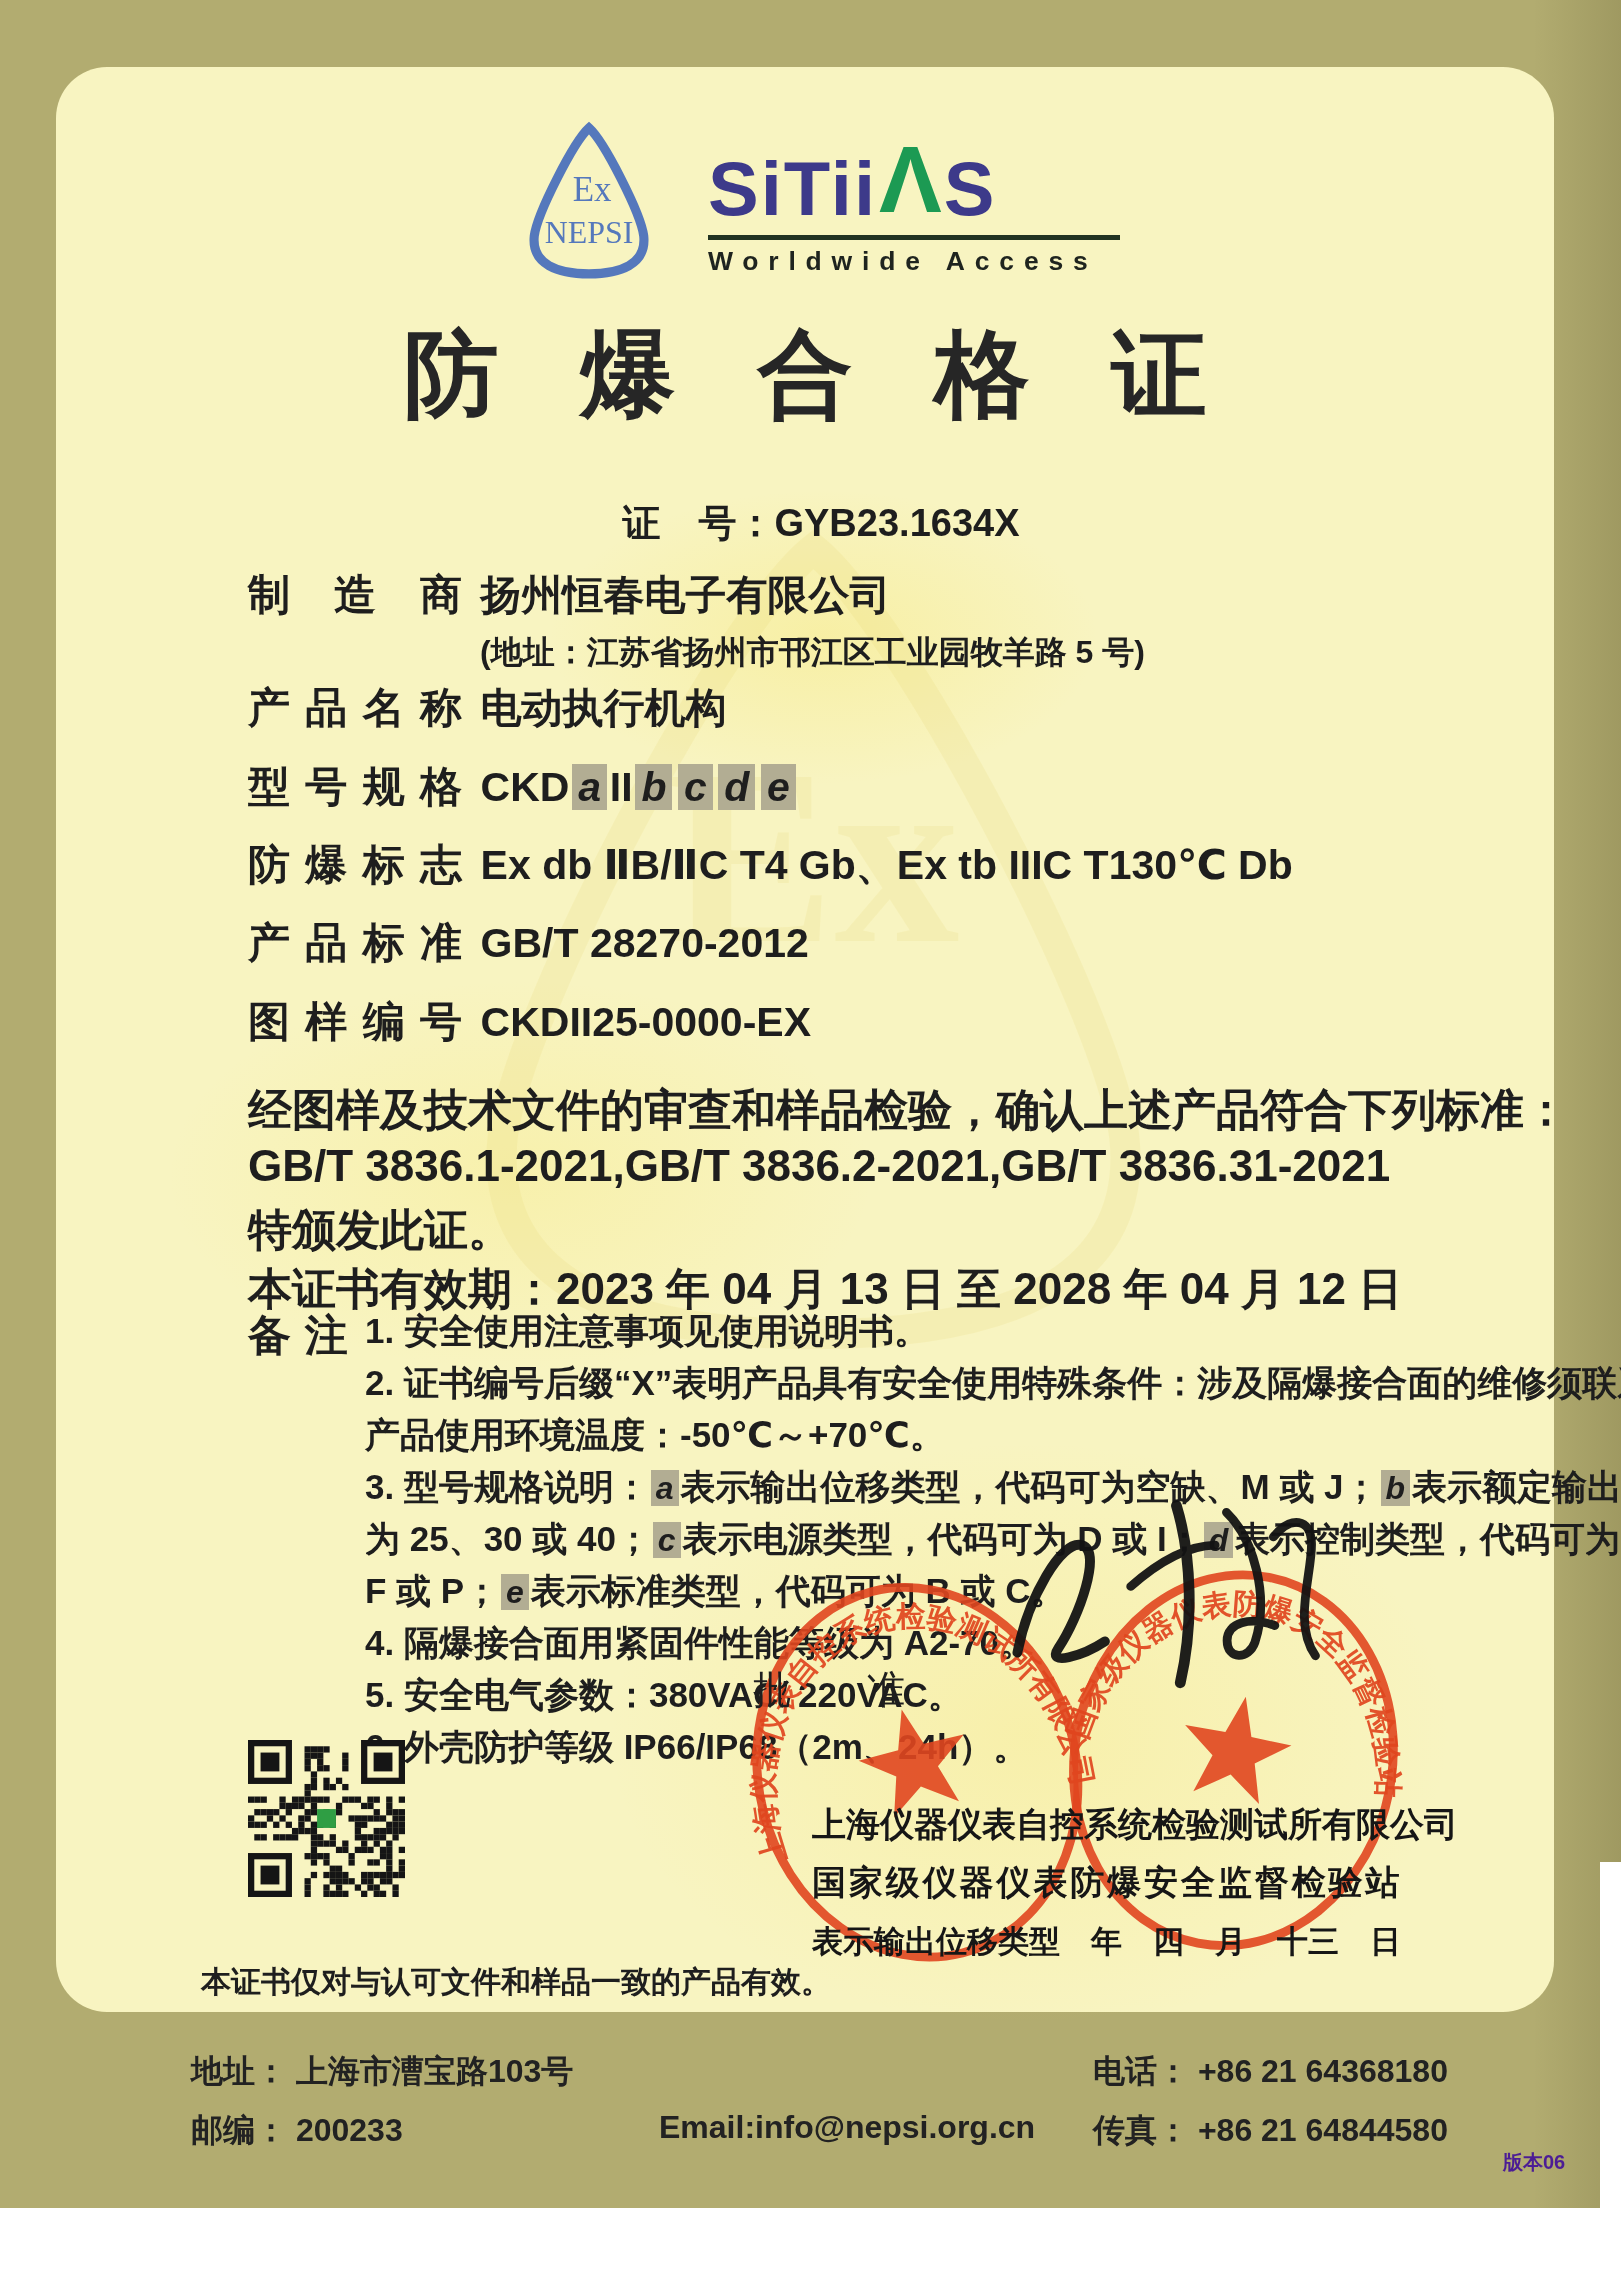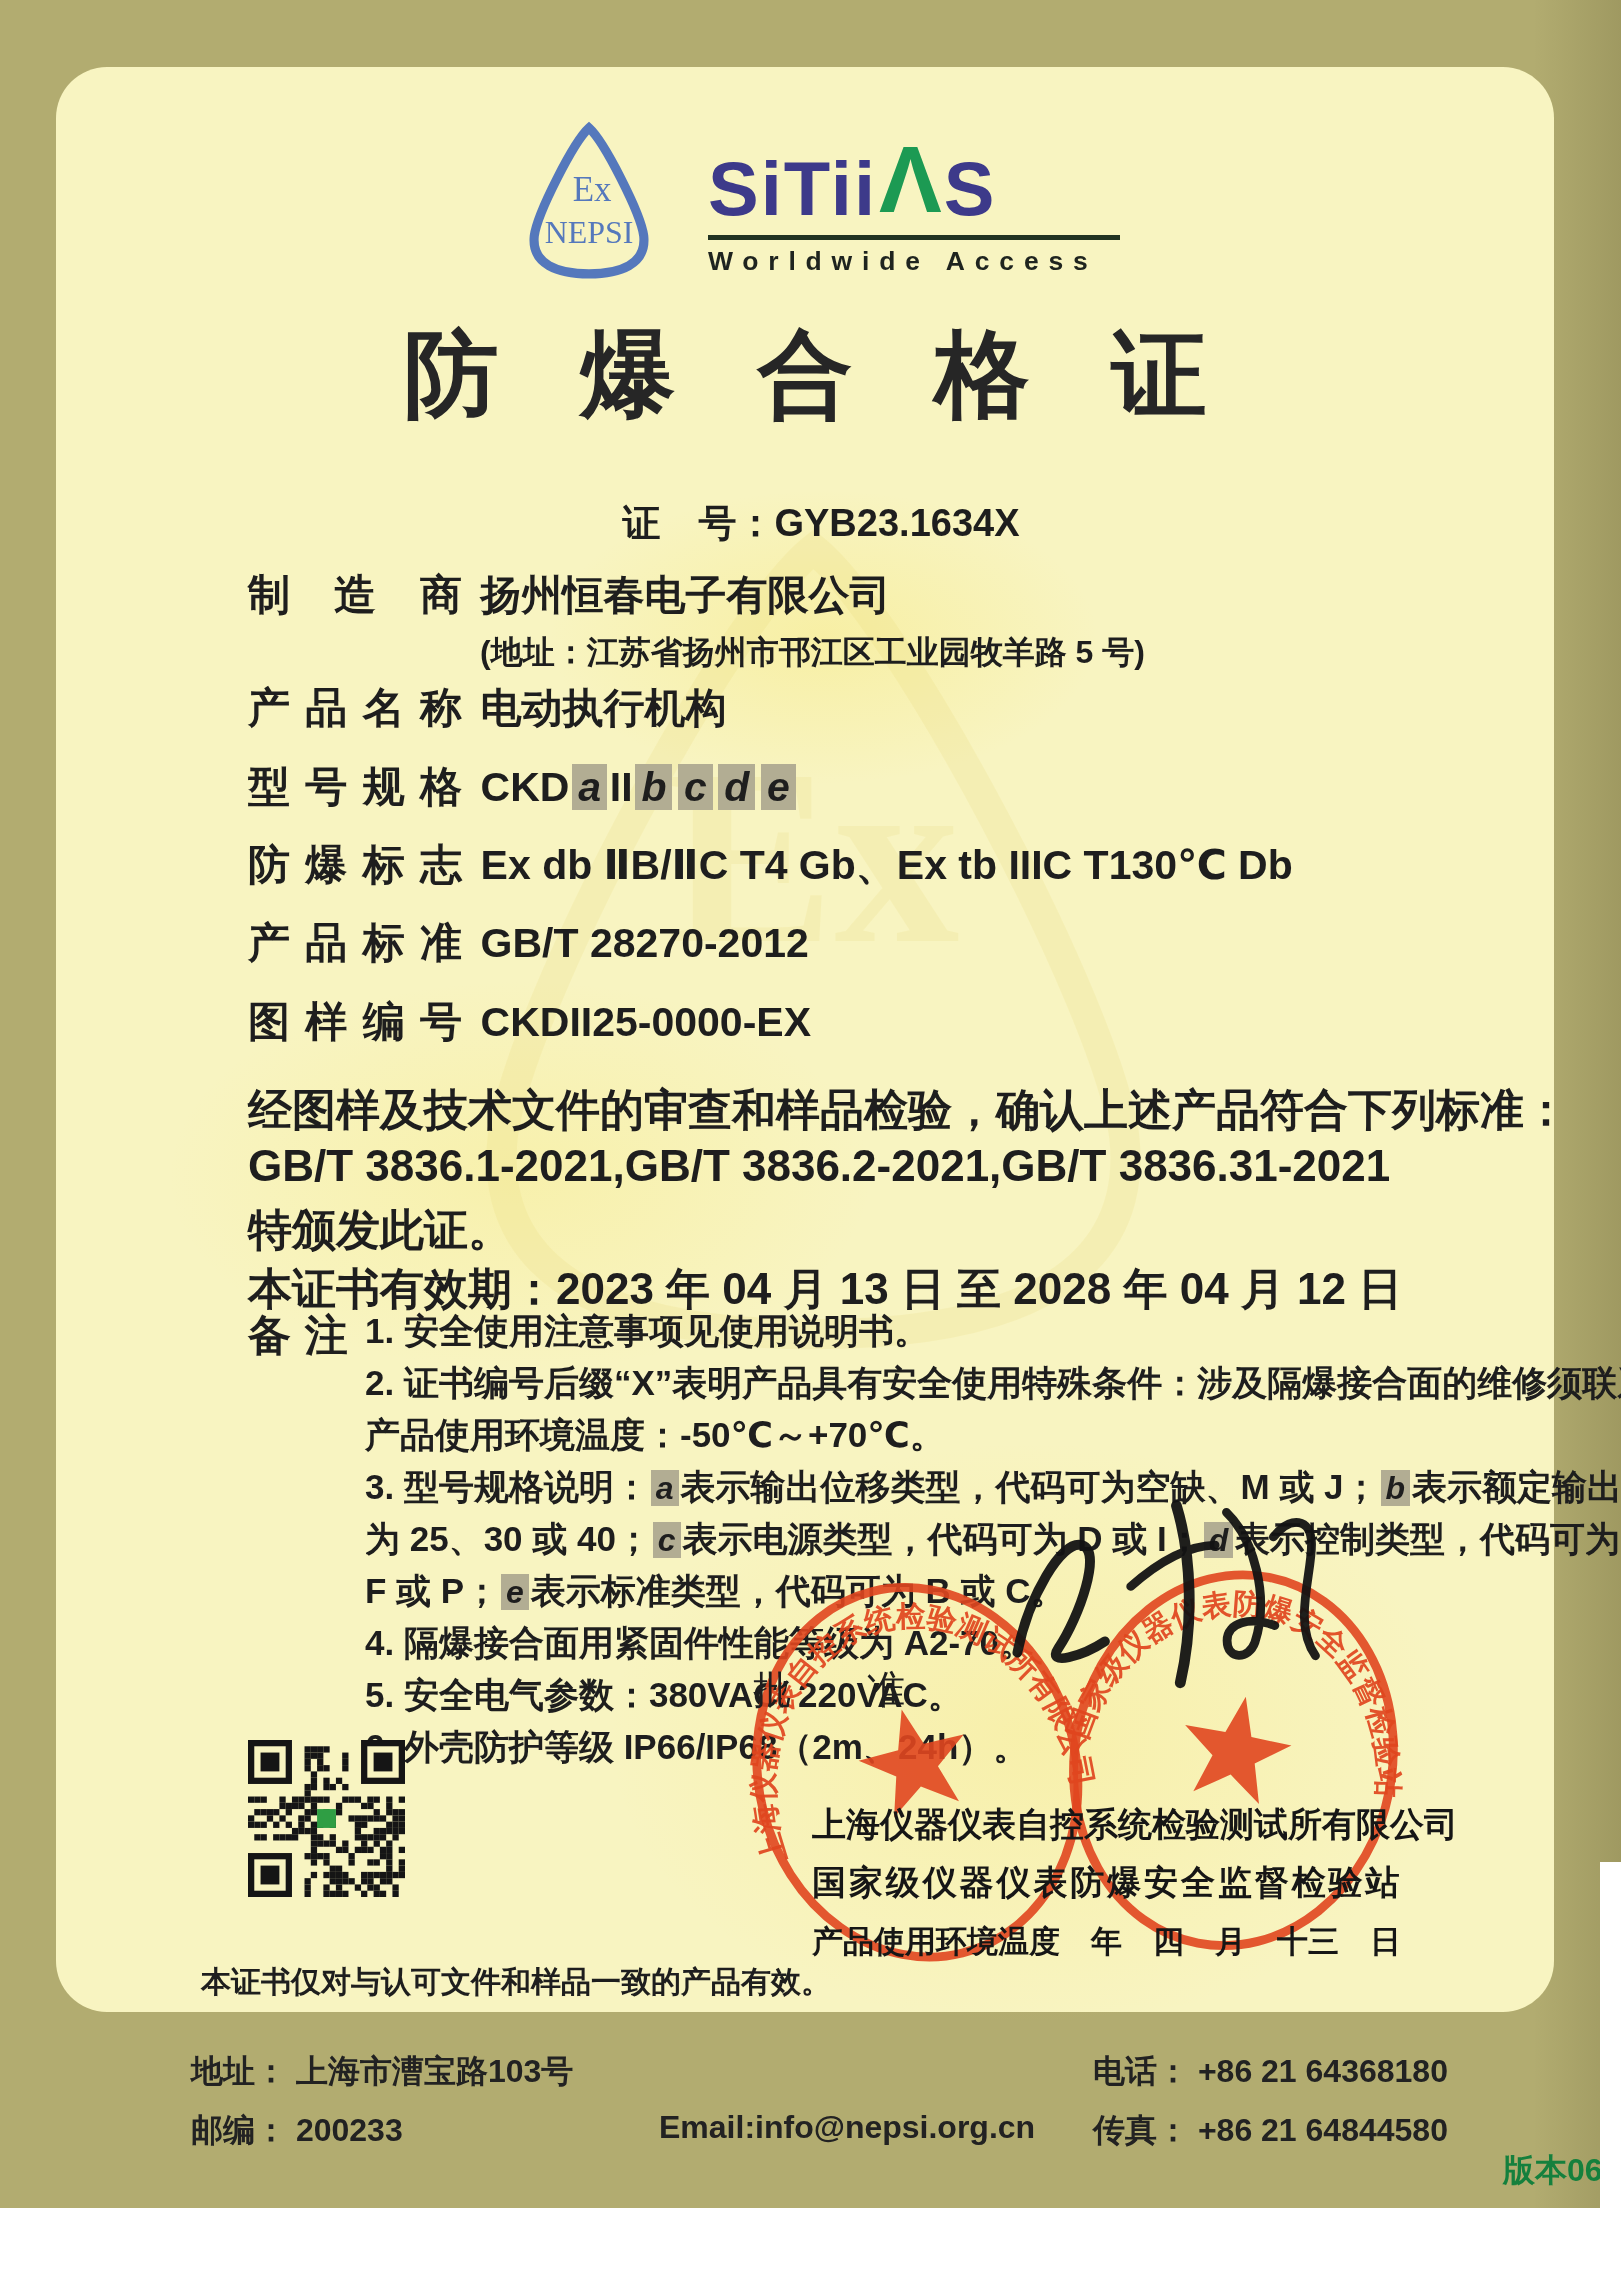--- a/index.html
+++ b/index.html
@@ -40,21 +40,21 @@
   .note-line .hl{font-size:32px;padding:0 4.9px;margin:0 2px;}
   
   .stamp{position:absolute;}
   .approve{left:753px;top:1620px;font-size:39px;font-weight:400;letter-spacing:17.6px;z-index:4;margin-top:43px;}
   .org{left:812px;font-weight:700;z-index:4;white-space:nowrap;color:#161616;}
   .sig{left:985px;top:1490px;z-index:6;transform:rotate(-6deg);}
   .qr{left:248px;top:1740px;}
   .valid-note{left:201px;top:1962px;font-size:30px;font-weight:700;}
   
   .fcell{font-size:32px;font-weight:600;color:#222;white-space:nowrap;}
-  .version{left:1503px;top:2149px;font-size:32px;font-weight:600;color:#15803d;}
+  .version{left:1503px;top:2149px;font-size:20px;font-weight:600;color:#4c1d95;}
   .white-bottom{position:absolute;left:0;top:2208px;width:1621px;height:84px;background:#ffffff;}
 </style>
 </head>
 <body>
 
 <div id="page">
   <div class="olive"></div>
   <div class="olive-edge"></div>
 
   <div class="card"></div>
@@ -195,21 +195,21 @@
       <path d="M28,150 C45,95 85,40 105,48 C125,56 95,120 70,150 C55,168 95,160 118,148" stroke-width="10"></path>
       <path d="M150,95 C185,70 215,60 240,62" stroke-width="9"></path>
       <path d="M205,18 C215,70 210,140 190,198" stroke-width="11"></path>
       <path d="M255,30 C280,60 290,120 270,165 C262,182 240,180 242,160 C244,142 268,138 292,150" stroke-width="9"></path>
       <path d="M300,60 C320,40 340,45 338,70 C336,100 310,150 330,185" stroke-width="9"></path>
     </g>
   </svg>
 
   <div class="abs org" style="top:1802px;font-size:34px">上海仪器仪表自控系统检验测试所有限公司</div>
   <div class="abs org" style="top:1860px;font-size:34px;letter-spacing:2.9px">国家级仪器仪表防爆安全监督检验站</div>
-  <div class="abs org" style="top:1921px;font-size:31px">产品使用环境温度　年　四　月　十三　日</div>
+  <div class="abs org" style="top:1921px;font-size:31px">表示输出位移类型　年　四　月　十三　日</div>
 
   <svg class="abs qr" id="qr" width="157" height="157" viewBox="0 0 162.5 162.5">
       <rect x="58.5" y="6.5" width="6.5" height="6.5" fill="#151515"></rect>
       <rect x="65" y="6.5" width="6.5" height="6.5" fill="#151515"></rect>
       <rect x="71.5" y="6.5" width="6.5" height="6.5" fill="#151515"></rect>
       <rect x="78" y="6.5" width="6.5" height="6.5" fill="#151515"></rect>
       <rect x="58.5" y="13" width="6.5" height="6.5" fill="#151515"></rect>
       <rect x="65" y="13" width="6.5" height="6.5" fill="#151515"></rect>
       <rect x="71.5" y="13" width="6.5" height="6.5" fill="#151515"></rect>
       <rect x="97.5" y="13" width="6.5" height="6.5" fill="#151515"></rect>

